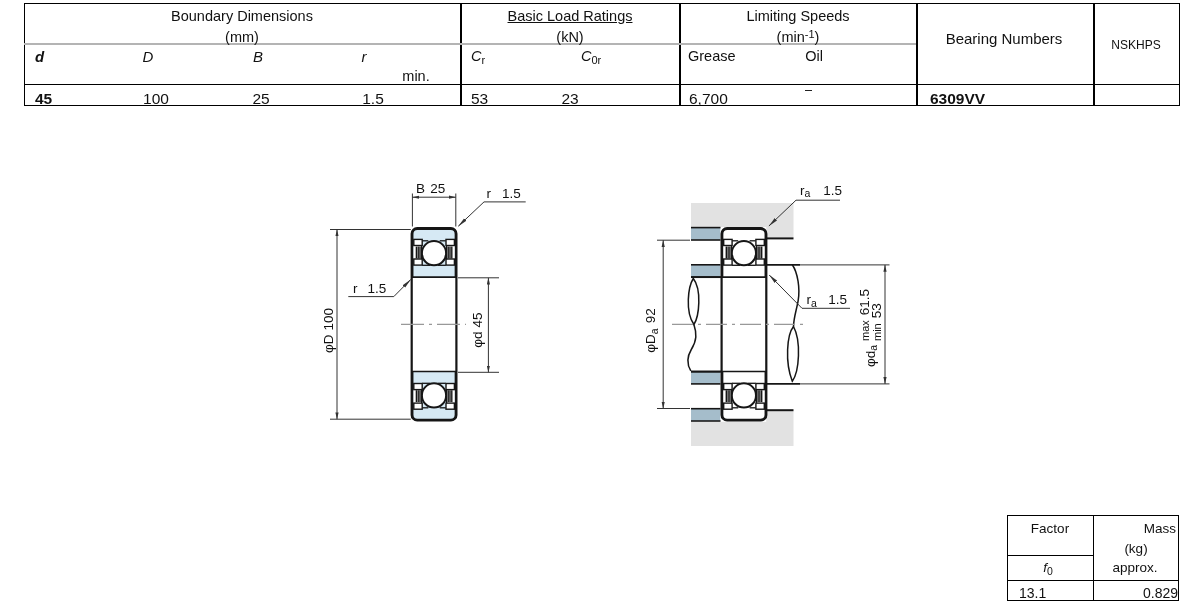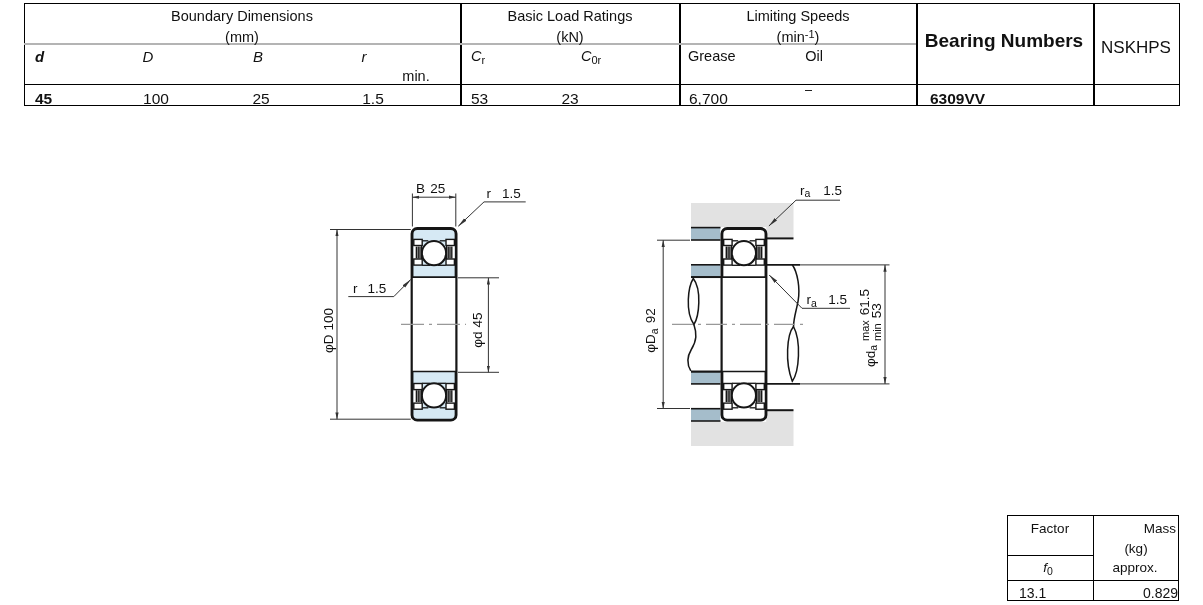--- a/index.html
+++ b/index.html
@@ -23,29 +23,29 @@
 
 <div class="ln" style="left:1093px;top:3px;width:1.5px;height:103px;"></div>
 
 <div class="ln" style="left:24px;top:43px;width:892px;height:1.8px;background:#b4b4b4;"></div>
 
 <div class="ln" style="left:24px;top:83.5px;width:1156px;height:1.5px;"></div>
 
 <div class="t c" style="left:242px;top:7.5px;font-size:14.5px;">Boundary Dimensions</div>
 <div class="t c" style="left:242px;top:28.5px;font-size:14.5px;">(mm)</div>
 
-<div class="t c" style="left:570px;top:7.5px;font-size:14.5px;">Basic Load Ratings</div>
+<div class="t c" style="left:570px;top:7.5px;font-size:14.5px;text-decoration:underline;">Basic Load Ratings</div>
 <div class="t c" style="left:570px;top:28.5px;font-size:14.5px;">(kN)</div>
 
 <div class="t c" style="left:798px;top:7.5px;font-size:14.5px;">Limiting Speeds</div>
 <div class="t c" style="left:798px;top:28.5px;font-size:14.5px;">(min<sup>-1</sup>)</div>
 
-<div class="t c" style="left:1004px;top:29.5px;font-weight:bold;font-size:19px;">Bearing Numbers</div>
-
-<div class="t c" style="left:1136px;top:38px;font-size:17px;">NSKHPS</div>
+<div class="t c" style="left:1004px;top:29.5px;font-weight:normal;font-size:15px;">Bearing Numbers</div>
+
+<div class="t c" style="left:1136px;top:38px;font-size:12px;">NSKHPS</div>
 
 <div class="t" style="left:35px;top:48px;font-style:italic;font-weight:bold;font-size:15px;">d</div>
 <div class="t c" style="left:148px;top:48px;font-style:italic;font-size:15px;">D</div>
 <div class="t c" style="left:258px;top:48px;font-style:italic;font-size:15px;">B</div>
 <div class="t c" style="left:364px;top:48px;font-style:italic;font-size:15px;">r</div>
 <div class="t c" style="left:372px;top:67.5px;font-size:14.5px;margin-left:44px;">min.</div>
 <div class="t" style="left:471px;top:48px;font-size:14.5px;"><i>C</i><sub>r</sub></div>
 <div class="t" style="left:581px;top:48px;font-size:14.5px;"><i>C</i><sub>0r</sub></div>
 <div class="t" style="left:688px;top:48px;font-size:14.5px;">Grease</div>
 <div class="t c" style="left:814px;top:48px;font-size:14.5px;">Oil</div>

